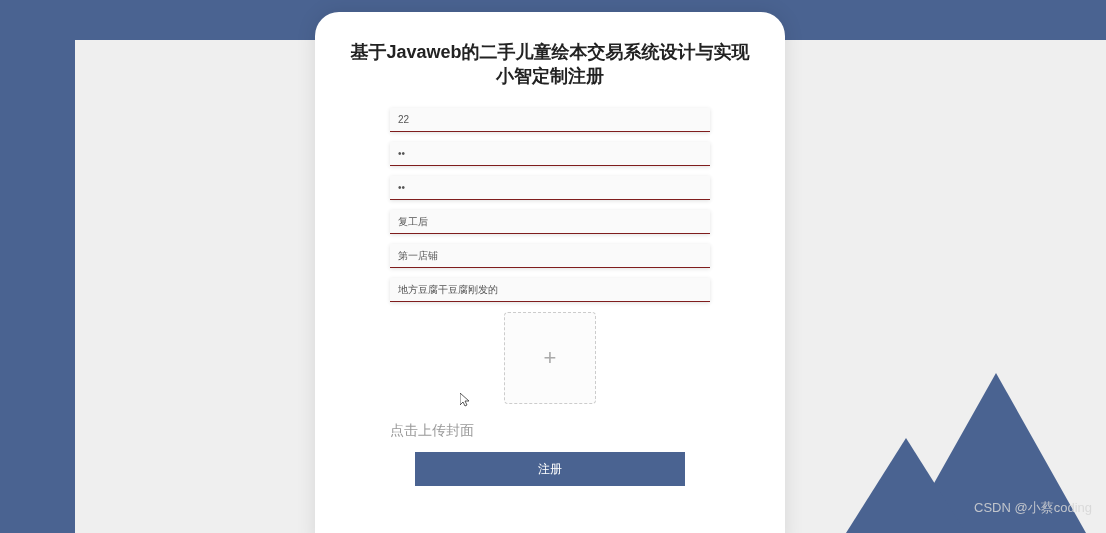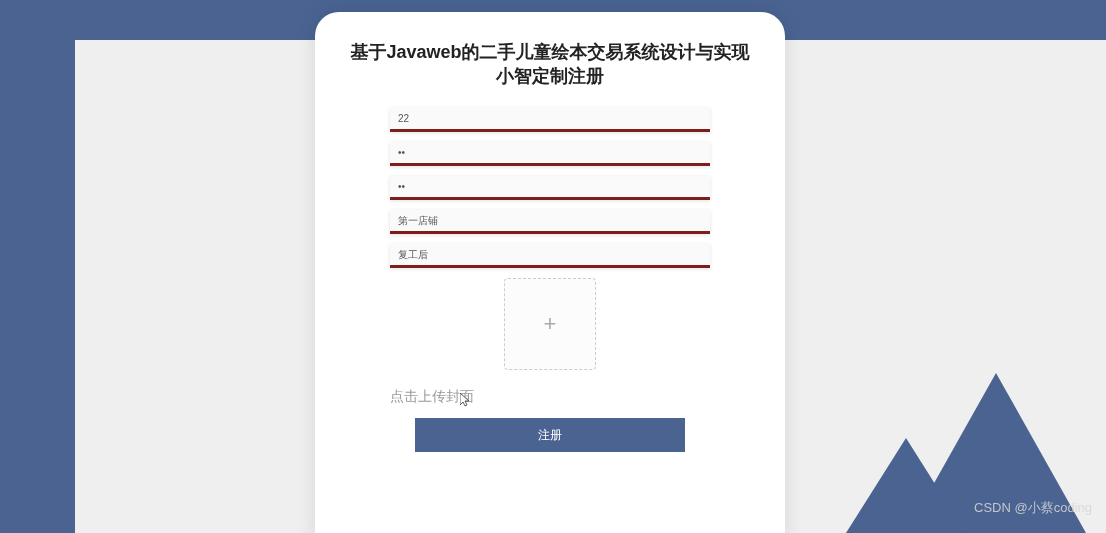--- a/index.html
+++ b/index.html
@@ -58,21 +58,21 @@
       color: #222;
       text-align: center;
       margin-bottom: 20px;
     }
     .input-row {
       margin: 0 auto 10px auto;
       width: 320px;
       height: 24px;
       background: #fafafa;
       border: none;
-      border-bottom: 3px solid #7f1d1d;
+      border-bottom: 1px solid #7f1d1d;
       box-shadow: 0 1px 4px rgba(0,0,0,0.12);
       padding: 0 8px;
       font-size: 10px;
       color: #555;
       display: flex;
       align-items: center;
     }
     .input-row input {
       border: none;
       background: transparent;
@@ -151,24 +151,27 @@
   <div class="input-row">
     <input type="text" value="22" style="">
   </div>
   <div class="input-row">
     <input type="password" value="••" style="">
   </div>
   <div class="input-row">
     <input type="password" value="••" style="">
   </div>
   <div class="input-row">
+    <input type="text" value="复工后" style="">
+  </div>
+  <div class="input-row">
     <input type="text" value="第一店铺" style="">
   </div>
   <div class="input-row">
-    <input type="text" value="复工后" style="">
+    <input type="text" value="地方豆腐干豆腐刚发的" style="">
   </div>
 
   <div class="upload-area">
     <div class="upload-box">
       <span class="plus-icon">+</span>
     </div>
   </div>
 
   <div class="hint-text">点击上传封面</div>
 

